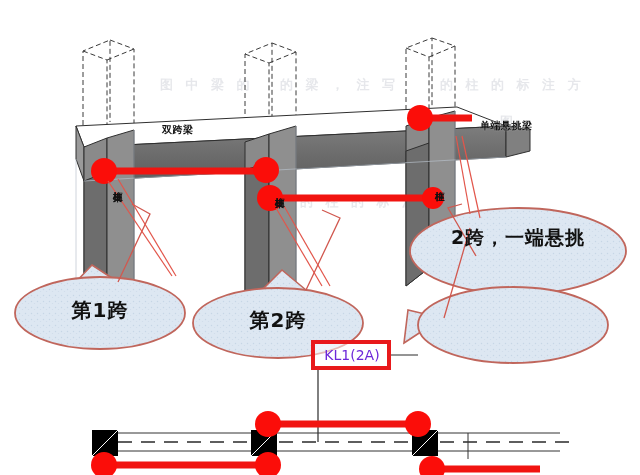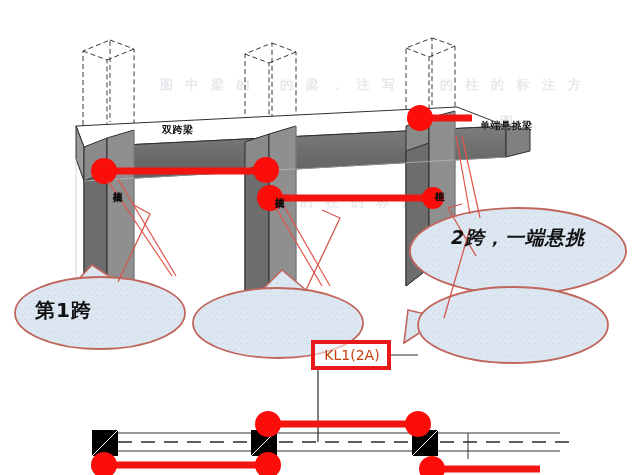--- a/index.html
+++ b/index.html
@@ -33,21 +33,21 @@
     line-height:1.02;
     color:#111;
     letter-spacing:0px;
   }
 
   
   .bubble-txt{
     position:absolute;
     font-weight:700;
     color:#111;
-    text-align:left;
+    text-align:center;
     letter-spacing:1px;
     line-height:1.18;
     pointer-events:none;
   }
   .b-span{font-size:20px;}
   .b-big{font-size:19px;}
 
   
   #kl-box{
     position:absolute;
@@ -57,21 +57,21 @@
     background:rgba(255,255,255,.55);
     box-sizing:border-box;
   }
   #kl-text{
     position:absolute;
     left:314px;top:329px;
     width:76px;
     text-align:center;
     font-size:14px;
     font-weight:400;
-    color:#c2410c;
+    color:#6d28d9;
     font-family:"DejaVu Sans","Liberation Sans",sans-serif;
   }
 
   
   #wm{
     position:absolute;
     left:452px;top:440px;
     font-size:15px;
     font-weight:700;
     color:#6e6e6e;
@@ -270,23 +270,24 @@
   <div class="lbl model-lbl" style="left:443px;top:62px;padding-left:37px;">单端悬挑梁</div>
 
   <div class="lbl vert-lbl" style="left:113px;top:166px;">框架柱</div>
 
   <div class="lbl vert-lbl" style="left:275px;top:172px;">框架柱</div>
 
   <div class="lbl vert-lbl" style="left:435px;top:166px;">框柱</div>
 
   <div class="bubble-txt b-span" style="left:35px;top:281px;width:130px;">第1跨</div>
 
+  <div class="bubble-txt b-span" style="left:213px;top:291px;width:130px;">第2跨</div>
 
   <div style="position:absolute;left:412px;top:205px;width:212px;text-align:center;">
-    <div class="b-big" style="font-weight:700;color:#111;letter-spacing:1px;margin-top:2px;font-style:italic;">2跨，一端悬挑</div>
+    <div class="b-big" style="font-weight:700;color:#111;letter-spacing:1px;margin-top:2px;">2跨，一端悬挑</div>
   </div>
 
 
   <div id="kl-box"></div>
   <div id="kl-text">KL1(2A)</div>
 
 
 </div>
 
 </body></html>

